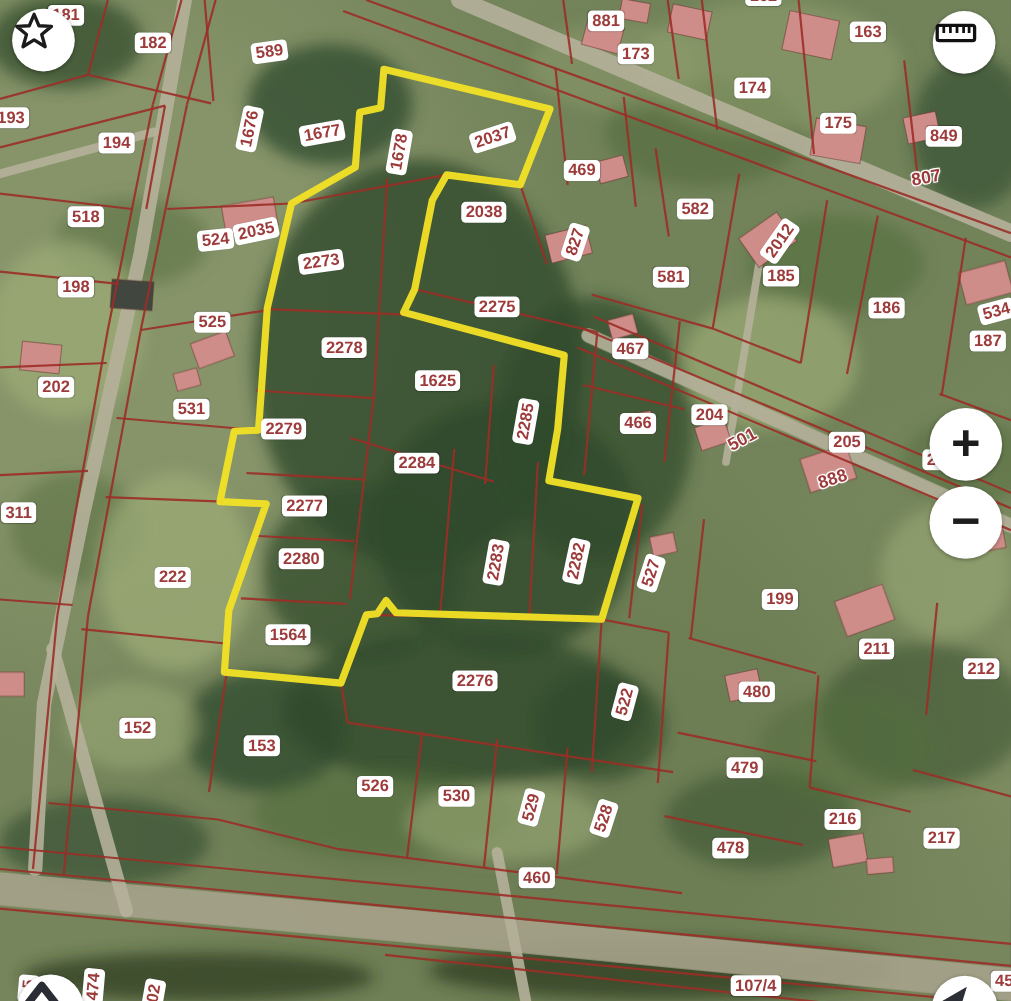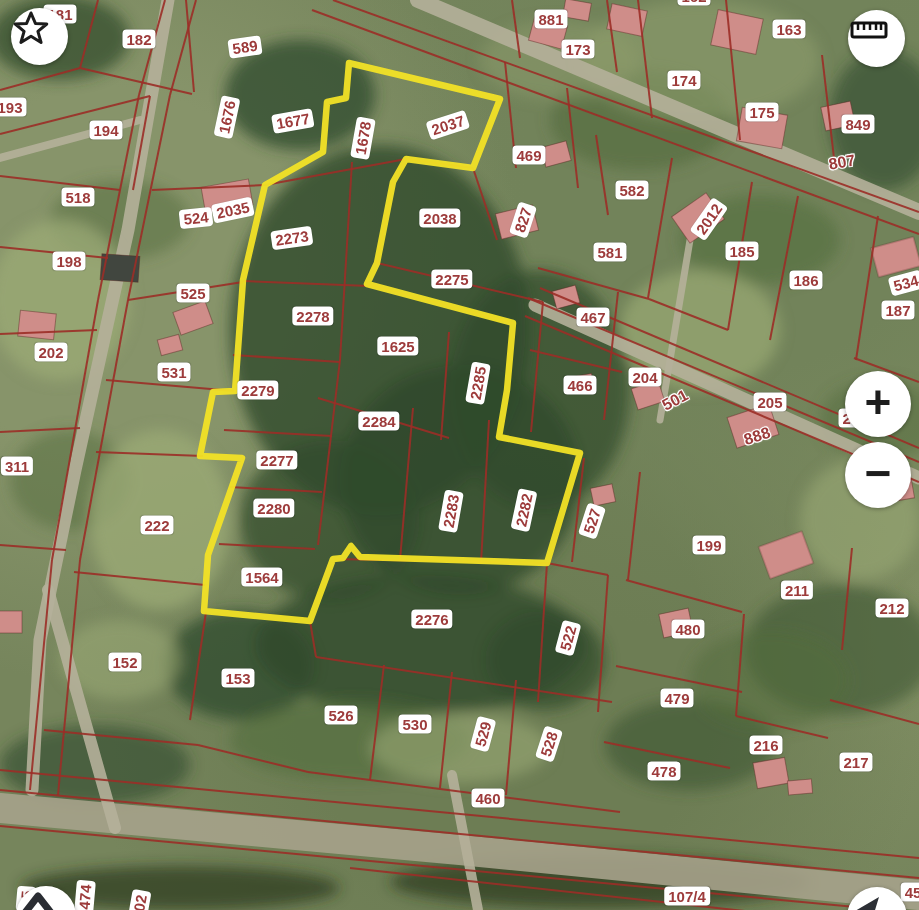--- a/index.html
+++ b/index.html
@@ -216,34 +216,34 @@
       <div class="lbl" style="left: 106px; top: 130px; transform: translate(-50%, -50%) rotate(0deg);">194</div>
       <div class="lbl" style="left: 227px; top: 117px; transform: translate(-50%, -50%) rotate(-78deg);">1676</div>
       <div class="lbl" style="left: 293px; top: 121px; transform: translate(-50%, -50%) rotate(-10deg);">1677</div>
       <div class="lbl" style="left: 363px; top: 138px; transform: translate(-50%, -50%) rotate(-80deg);">1678</div>
       <div class="lbl" style="left: 448px; top: 125px; transform: translate(-50%, -50%) rotate(-18deg);">2037</div>
       <div class="lbl" style="left: 529px; top: 155px; transform: translate(-50%, -50%) rotate(0deg);">469</div>
       <div class="lbl" style="left: 78px; top: 197px; transform: translate(-50%, -50%) rotate(0deg);">518</div>
       <div class="lbl" style="left: 196px; top: 218px; transform: translate(-50%, -50%) rotate(-6deg);">524</div>
       <div class="lbl" style="left: 233px; top: 210px; transform: translate(-50%, -50%) rotate(-12deg);">2035</div>
       <div class="lbl" style="left: 292px; top: 238px; transform: translate(-50%, -50%) rotate(-8deg);">2273</div>
-      <div class="lbl" style="left: 440px; top: 218px; transform: translate(-50%, -50%) rotate(0deg);">2038</div>
+      <div class="lbl" style="left: 440px; top: 193px; transform: translate(-50%, -50%) rotate(0deg);">2038</div>
       <div class="lbl" style="left: 523px; top: 220px; transform: translate(-50%, -50%) rotate(-72deg);">827</div>
       <div class="lbl" style="left: 632px; top: 190px; transform: translate(-50%, -50%) rotate(0deg);">582</div>
       <div class="lbl" style="left: 610px; top: 252px; transform: translate(-50%, -50%) rotate(0deg);">581</div>
       <div class="lbl" style="left: 709px; top: 219px; transform: translate(-50%, -50%) rotate(-55deg);">2012</div>
-      <div class="lbl" style="left: 742px; top: 251px; transform: translate(-50%, -50%) rotate(0deg);">185</div>
+      <div class="lbl" style="left: 710px; top: 251px; transform: translate(-50%, -50%) rotate(0deg);">185</div>
       <div class="lbl" style="left: 806px; top: 280px; transform: translate(-50%, -50%) rotate(0deg);">186</div>
       <div class="lbl" style="left: 906px; top: 283px; transform: translate(-50%, -50%) rotate(-15deg);">534</div>
       <div class="lbl" style="left: 898px; top: 310px; transform: translate(-50%, -50%) rotate(0deg);">187</div>
       <div class="lbl" style="left: 69px; top: 261px; transform: translate(-50%, -50%) rotate(0deg);">198</div>
       <div class="lbl" style="left: 193px; top: 293px; transform: translate(-50%, -50%) rotate(0deg);">525</div>
       <div class="lbl" style="left: 277px; top: 316px; transform: translate(-50%, -50%) rotate(0deg); margin-left: 36px;">2278</div>
       <div class="lbl" style="left: 452px; top: 279px; transform: translate(-50%, -50%) rotate(0deg);">2275</div>
-      <div class="lbl" style="left: 593px; top: 317px; transform: translate(-50%, -50%) rotate(0deg);">467</div>
+      <div class="lbl" style="left: 573px; top: 317px; transform: translate(-50%, -50%) rotate(0deg);">467</div>
       <div class="lbl" style="left: 51px; top: 352px; transform: translate(-50%, -50%) rotate(0deg);">202</div>
       <div class="lbl" style="left: 174px; top: 372px; transform: translate(-50%, -50%) rotate(0deg);">531</div>
       <div class="lbl" style="left: 258px; top: 390px; transform: translate(-50%, -50%) rotate(0deg);">2279</div>
       <div class="lbl" style="left: 398px; top: 346px; transform: translate(-50%, -50%) rotate(0deg);">1625</div>
       <div class="lbl" style="left: 478px; top: 383px; transform: translate(-50%, -50%) rotate(-80deg);">2285</div>
       <div class="lbl" style="left: 580px; top: 385px; transform: translate(-50%, -50%) rotate(0deg);">466</div>
       <div class="lbl" style="left: 645px; top: 377px; transform: translate(-50%, -50%) rotate(0deg);">204</div>
       <div class="lbl plain" style="left: 675px; top: 400px; transform: translate(-50%, -50%) rotate(-28deg);">501</div>
       <div class="lbl" style="left: 770px; top: 402px; transform: translate(-50%, -50%) rotate(0deg);">205</div>
       <div class="lbl plain" style="left: 757px; top: 436px; transform: translate(-50%, -50%) rotate(-18deg);">888</div>

